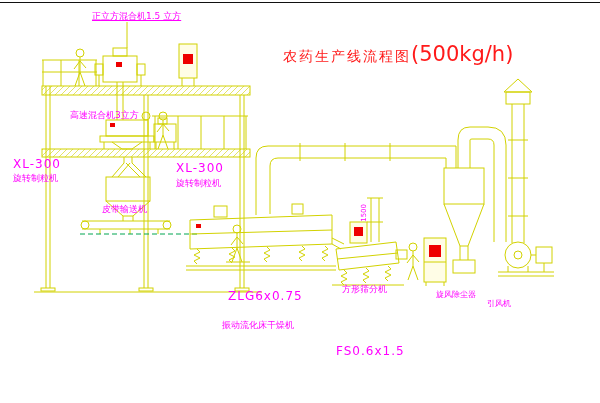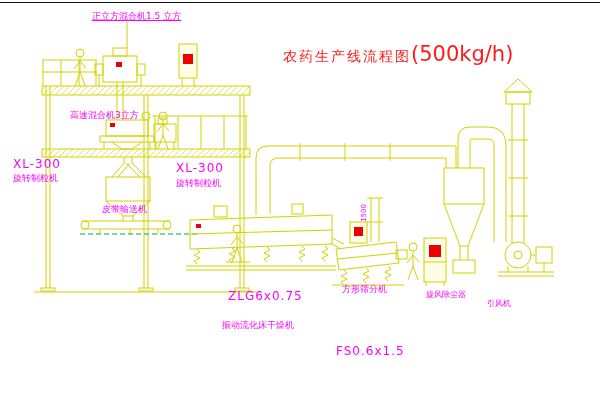--- a/index.html
+++ b/index.html
@@ -269,17 +269,17 @@
   <span class="lbl" style="left:70px;top:111px;">高速混合机3立方</span>
   <span class="lbl model" style="left:13px;top:158px;">XL-300</span>
   <span class="lbl" style="left:13px;top:174px;">旋转制粒机</span>
   <span class="lbl model" style="left:176px;top:162px;">XL-300</span>
   <span class="lbl" style="left:176px;top:179px;">旋转制粒机</span>
   <span class="lbl" style="left:102px;top:205px;">皮带输送机</span>
   <span class="lbl" style="left:222px;top:285px;margin-top:36px;">振动流化床干燥机</span>
   <span class="lbl model" style="left:228px;top:290px;">ZLG6x0.75</span>
   <span class="lbl" style="left:342px;top:285px;">方形筛分机</span>
   <span class="lbl model" style="left:336px;top:297px;margin-top:48px;">FS0.6x1.5</span>
-  <span class="lbl sm" style="left:426px;top:291px;">旋风除尘器</span>
+  <span class="lbl sm" style="left:436px;top:291px;">旋风除尘器</span>
   <span class="lbl sm" style="left:487px;top:300px;">引风机</span>
   <span class="lbl dim" style="left:361px;top:204px;">1500</span>
 
 </div>
 
 </body></html>

